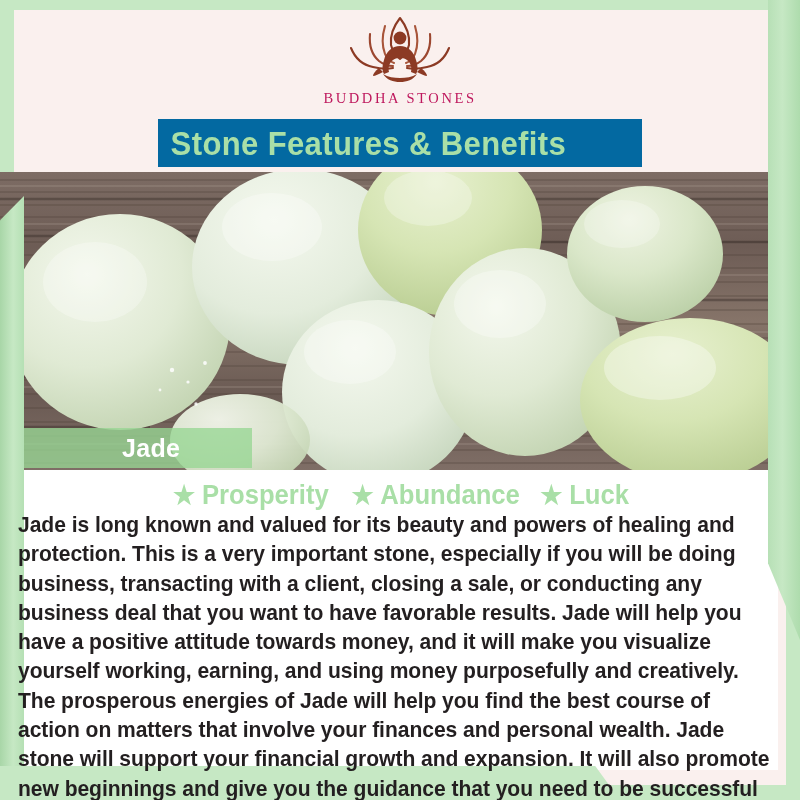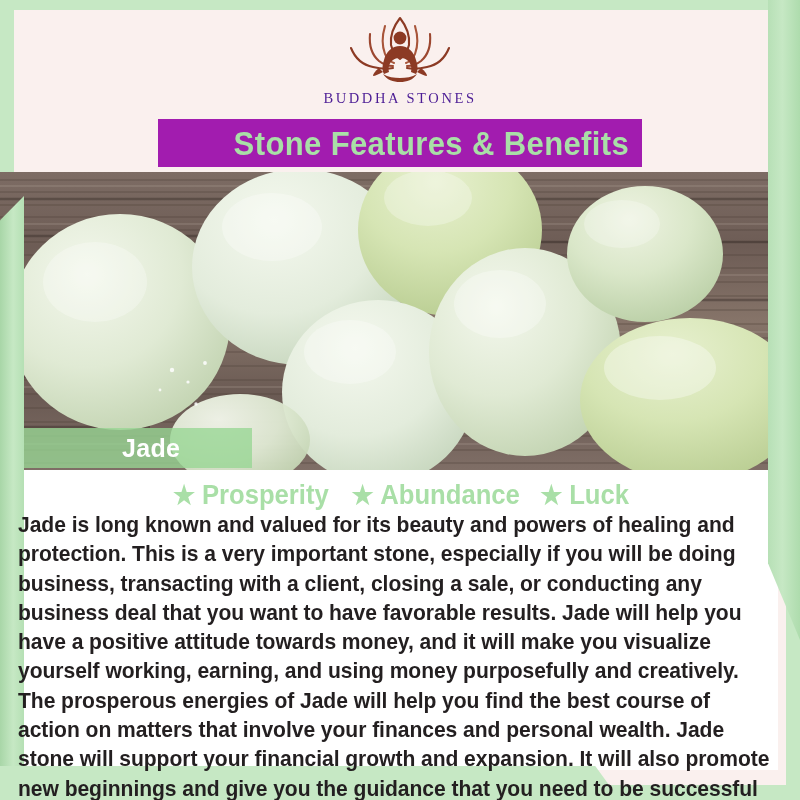--- a/index.html
+++ b/index.html
@@ -51,29 +51,29 @@
   .logo-wrap{
     position:absolute;left:0;top:14px;width:800px;height:104px;
     display:flex;flex-direction:column;align-items:center;justify-content:flex-start;
     z-index:5;
   }
   .logo-mark{width:146px;height:72px;display:block;}
   .logo-word{
     margin-top:4px;
     font-family:"Liberation Serif",serif;
     font-size:14.5px;letter-spacing:2.6px;
-    color:#4c1d95;font-weight:400;
+    color:#be185d;font-weight:400;
   }
 
   
   .title-band{
     position:absolute;left:158px;top:119px;width:484px;height:48px;
-    background:#a21caf;
+    background:#0369a1;
     z-index:5;
-    display:flex;align-items:center;justify-content:flex-end;
+    display:flex;align-items:center;justify-content:flex-start;
   }
   .title-text{
     font-family:"Liberation Sans Narrow","Liberation Sans",sans-serif;
     font-weight:bold;
     font-size:33px;
     line-height:1;
     letter-spacing:.4px;
     color:#a9dfa7;
     transform:scaleX(.94);
     transform-origin:center;

